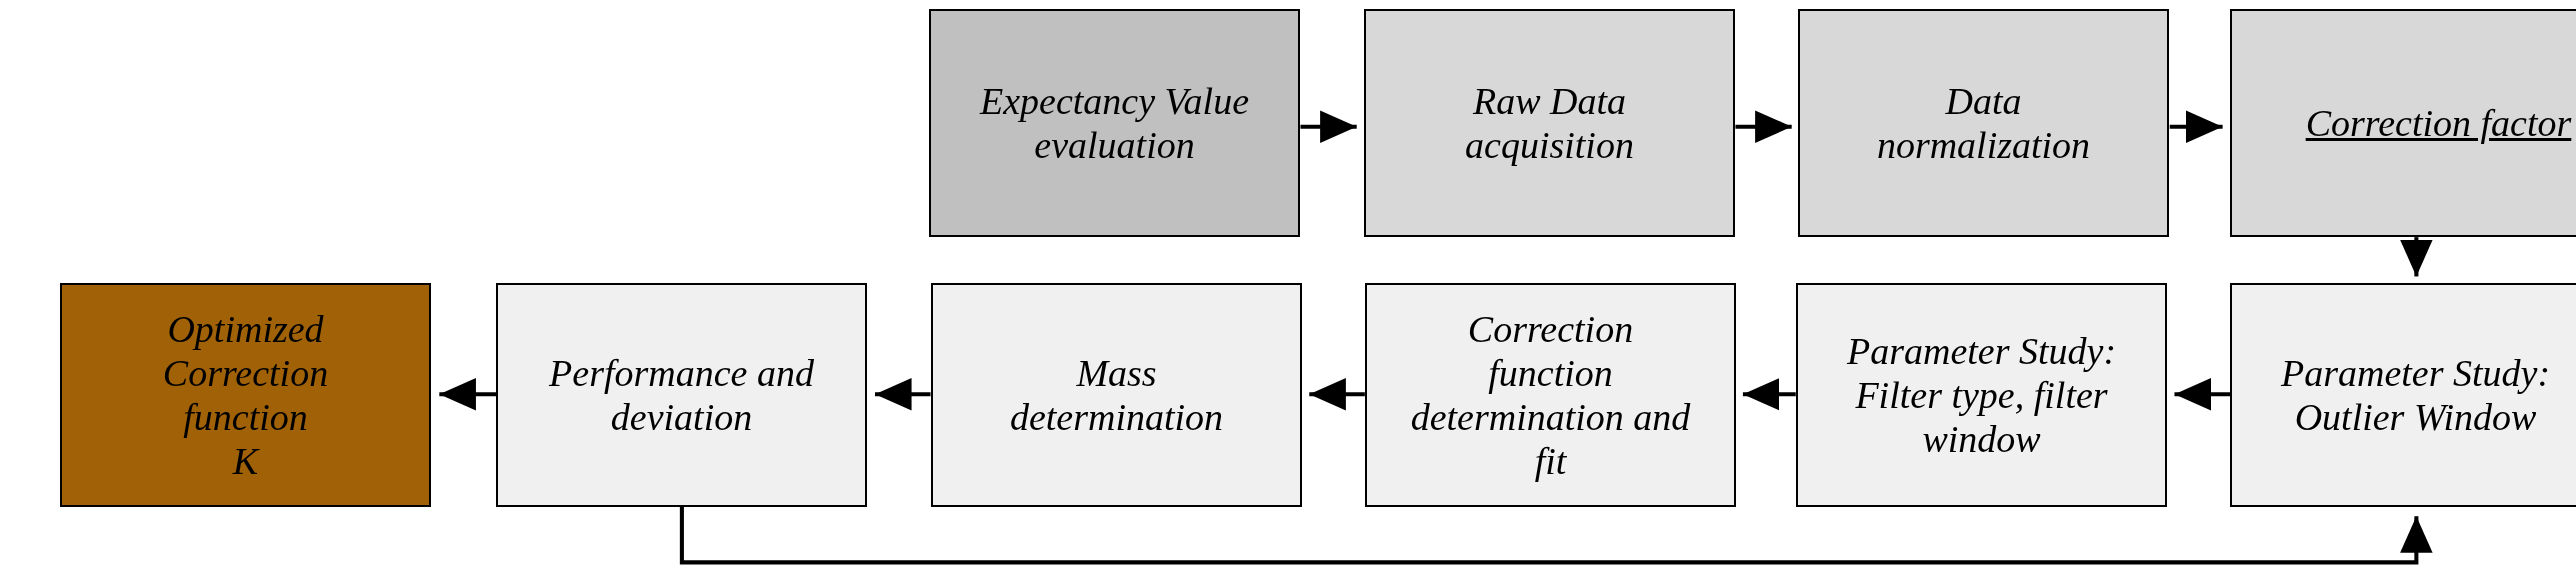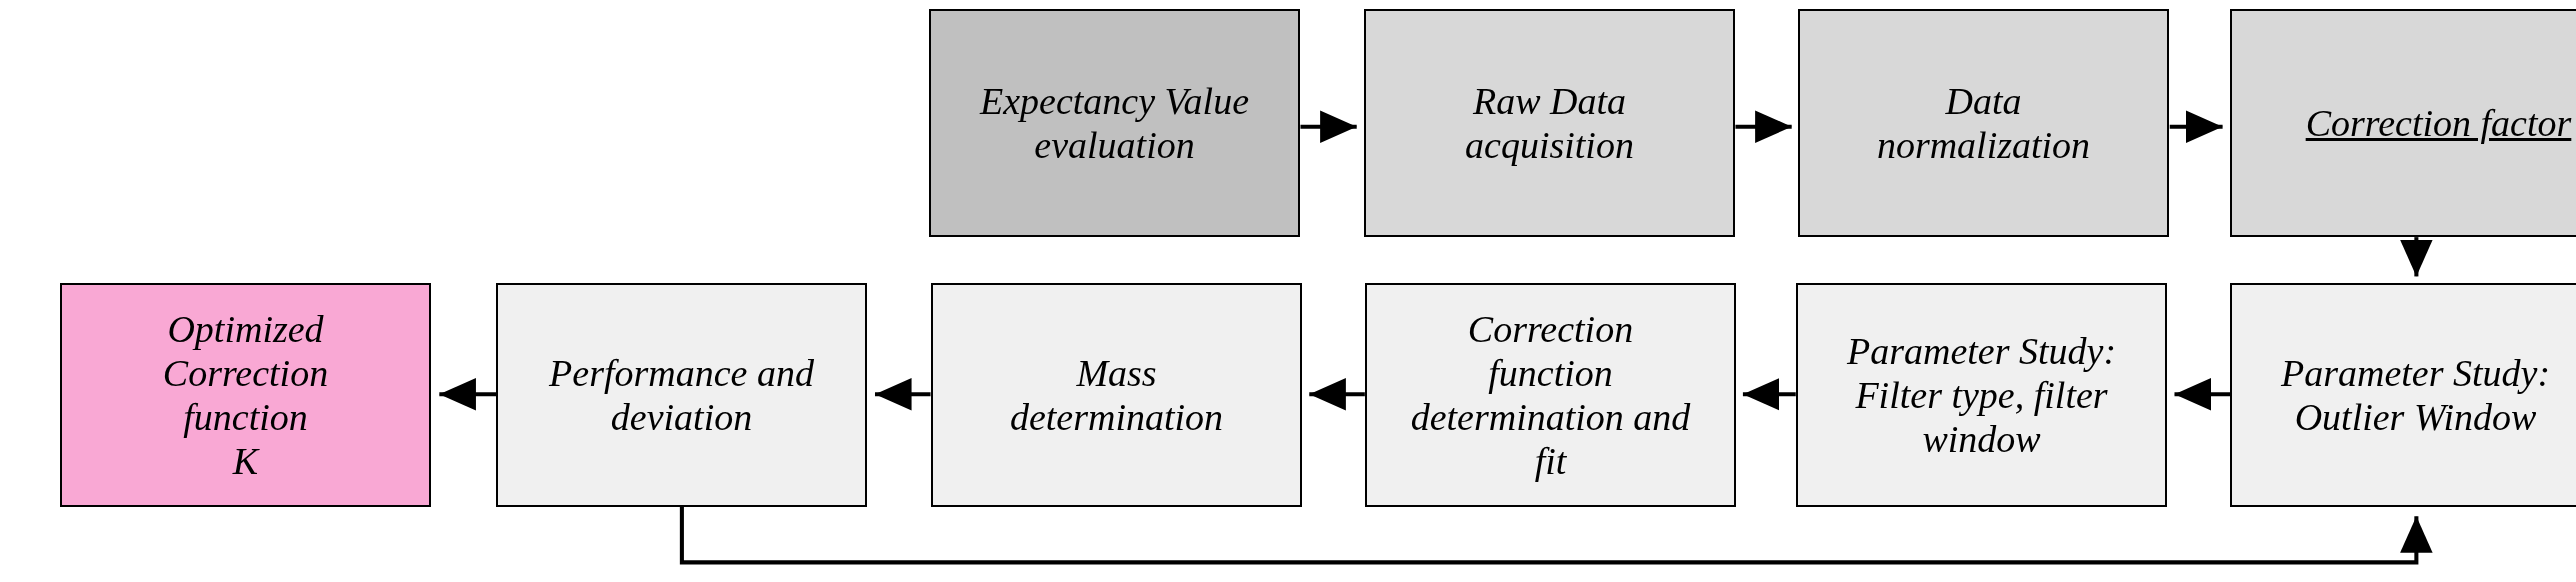--- a/index.html
+++ b/index.html
@@ -41,21 +41,21 @@
     white-space: pre-line;
   }
   .node-label {
     display: block;
     width: 108%;
     white-space: pre-line;
   }
   .fill-dark   { background: #c0c0c0; }
   .fill-mid    { background: #d8d8d8; }
   .fill-light  { background: #f0f0f0; }
-  .fill-white  { background: #f9a8d4; }
+  .fill-white  { background: #a16207; }
 </style>
 </head>
 <body>
 
 <div id="canvas">
 
   <svg id="flow-svg" viewBox="0 0 3802 859">
     <defs>
       <marker id="arrow-right" markerWidth="10" markerHeight="10" refX="9" refY="4" orient="auto" markerUnits="strokeWidth">
         <path d="M0,0 L9,4 L0,8 z" fill="#000000"></path>

